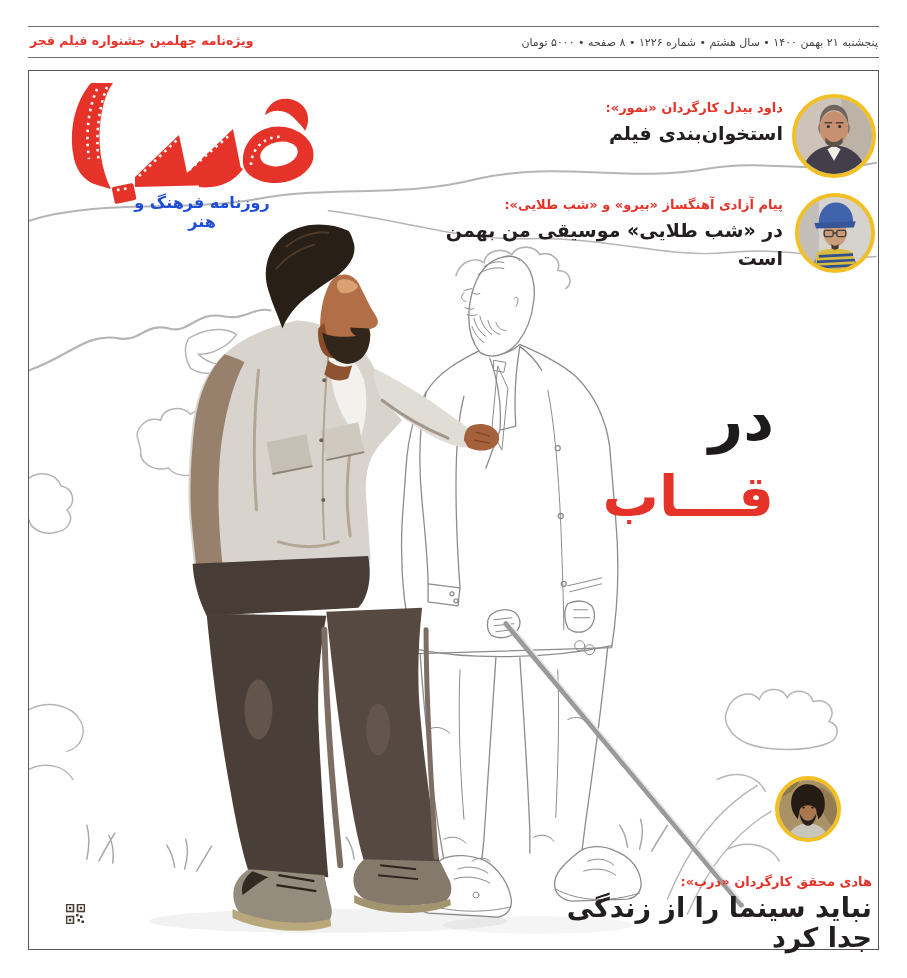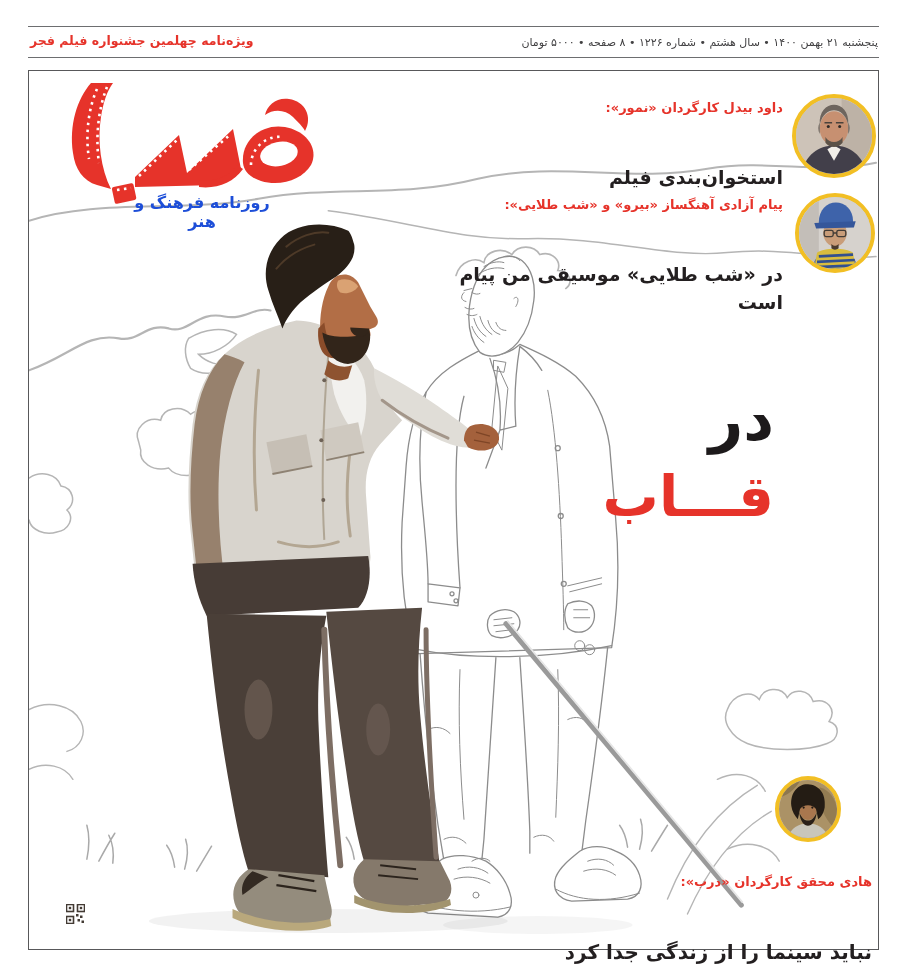--- a/index.html
+++ b/index.html
@@ -20,22 +20,22 @@
   
   .logo{position:absolute;left:18px;top:6px;width:270px;height:150px;}
   .logo-tagline{position:absolute;left:92px;top:122px;width:162px;text-align:center;font-size:16px;font-weight:bold;color:#1d4ed8;direction:rtl;}
 
   
   .story{position:absolute;direction:rtl;text-align:right;}
   .story-1{top:26px;right:95px;width:330px;}
   .story-2{top:123px;right:95px;width:360px;}
   .story-3{top:800px;right:6px;width:330px;}
   .kicker{font-size:13px;font-weight:bold;color:#e6332a;line-height:22px;}
-  .story-title{font-size:19px;font-weight:bold;color:#231f20;line-height:28px;margin-top:44px;}
-  .story-3 .story-title{font-size:20px;line-height:30px;}
+  .story-title{font-size:19px;font-weight:bold;color:#231f20;line-height:28px;}
+  .story-3 .story-title{font-size:27px;line-height:30px;}
 
   
   .photo{position:absolute;border-radius:50%;border:4px solid #f2bf24;overflow:hidden;box-sizing:border-box;background:#ccc;}
   .photo svg{display:block;width:100%;height:100%;}
   .photo-1{left:763px;top:23px;width:84px;height:84px;}
   .photo-2{left:766px;top:122px;width:80px;height:80px;}
   .photo-3{left:746px;top:705px;width:66px;height:66px;}
 
   
   .main-headline{position:absolute;top:308px;right:104px;width:250px;direction:rtl;text-align:right;}
@@ -202,21 +202,21 @@
         <path d="M25,26 L25,38 C23,34 23,29 25,26 Z M55,26 L55,38 C57,34 57,29 55,26 Z" fill="#6e655e"></path>
         <path d="M31,41 C35,48 45,48 49,41 L49,47 C45,53 35,53 31,47 Z" fill="#5c5248"></path>
         <circle cx="34" cy="30" r="1.6" fill="#2e2a28"></circle>
           <circle cx="46" cy="30" r="1.6" fill="#2e2a28"></circle>
         <path d="M30,26 L38,26 M42,26 L50,26" stroke="#4a423c" stroke-width="1.5"></path>
       </svg>
     </div>
 
     <div class="story story-2">
       <div class="kicker">پیام آزادی آهنگساز «بیرو» و «شب طلایی»:</div>
-      <div class="story-title">در «شب طلایی» موسیقی من پیام است</div>
+      <div class="story-title">در «شب طلایی» موسیقی من بهمن است</div>
     </div>
     <div class="photo photo-2">
       <svg viewBox="0 0 80 80" aria-hidden="true">
         <rect width="80" height="80" fill="#d6d2cd"></rect>
         <rect width="22" height="80" fill="#c3beb8"></rect>
         <path d="M14,80 C18,64 28,58 40,58 C52,58 62,64 66,80 Z" fill="#5a6c94"></path>
         <path d="M20,62 C28,56 52,56 60,62 L63,80 L17,80 Z" fill="#d9bd3e"></path>
         <path d="M22,66 L60,64 M20,72 L62,70 M19,78 L63,76" stroke="#32508f" stroke-width="3" fill="none"></path>
         <ellipse cx="40" cy="40" rx="13" ry="15" fill="#c99d79"></ellipse>
         <path d="M22,28 C22,14 31,6 41,6 C51,6 60,14 60,26 L60,31 L22,31 Z" fill="#3e63aa"></path>

